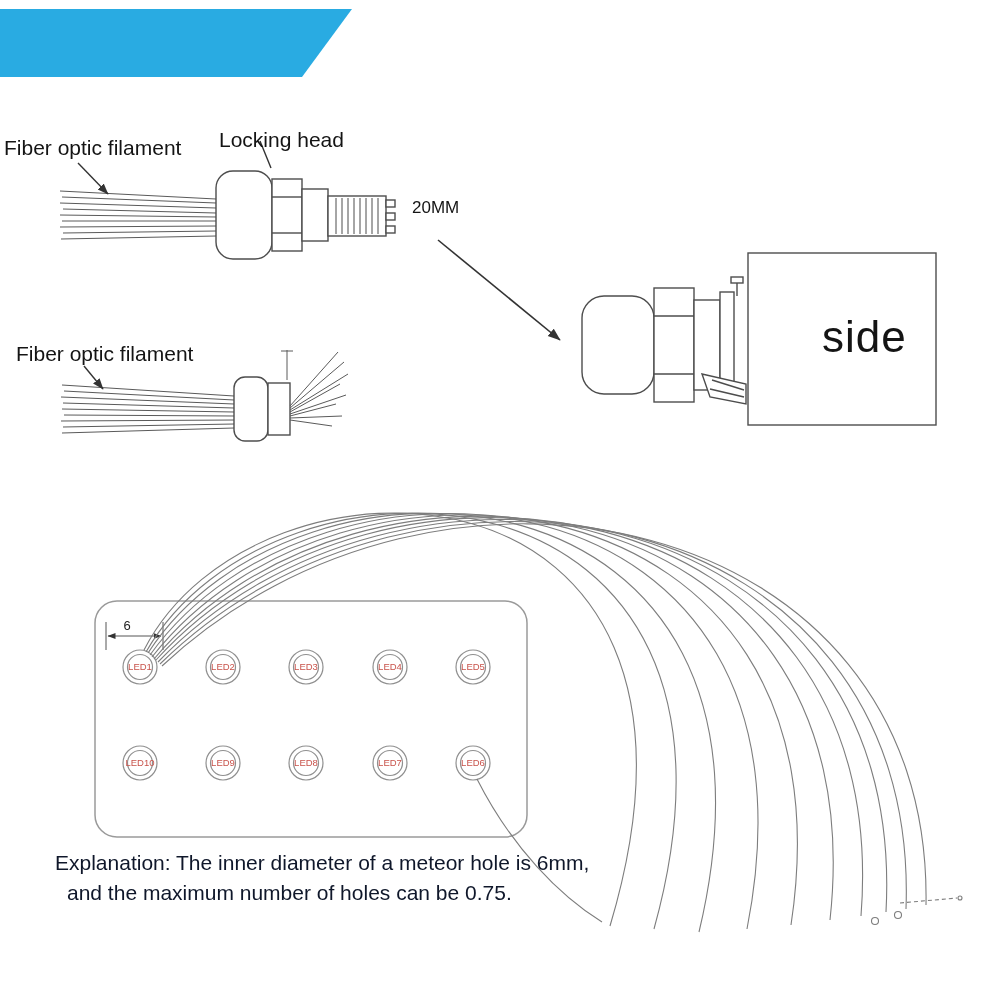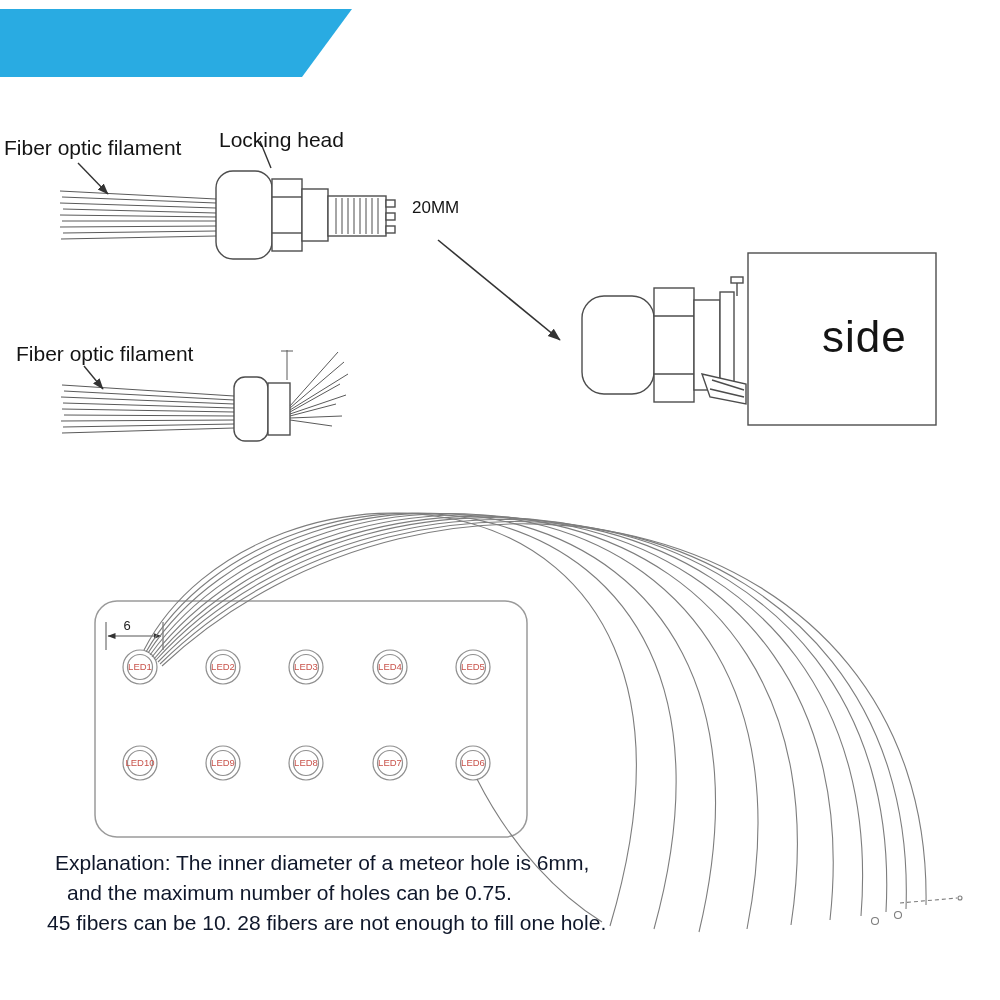--- a/index.html
+++ b/index.html
@@ -184,15 +184,14 @@
 
   <div class="lbl lbl-20mm" style="left:412px;top:198px;">20MM</div>
 
   <div class="lbl lbl-side" style="left:822px;top:312px;">side</div>
 
   <div class="lbl lbl-std" style="left:16px;top:342px;">Fiber optic filament</div>
 
 
   <div class="expl" style="left:55px;top:851px;">Explanation: The inner diameter of a meteor hole is 6mm,</div>
   <div class="expl" style="left:55px;top:881px;margin-left:12px;">and the maximum number of holes can be 0.75.</div>
-  <div class="expl" style="left:47px;top:911px;">45 fibers can be 10. 28 fibers are not enough to fill one hole.</div>
 
 </div>
 
 </body></html>

